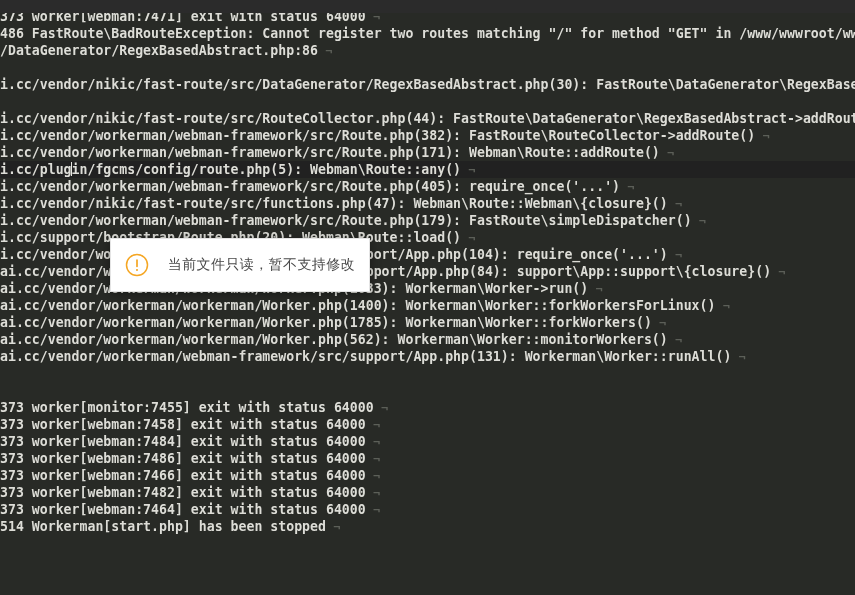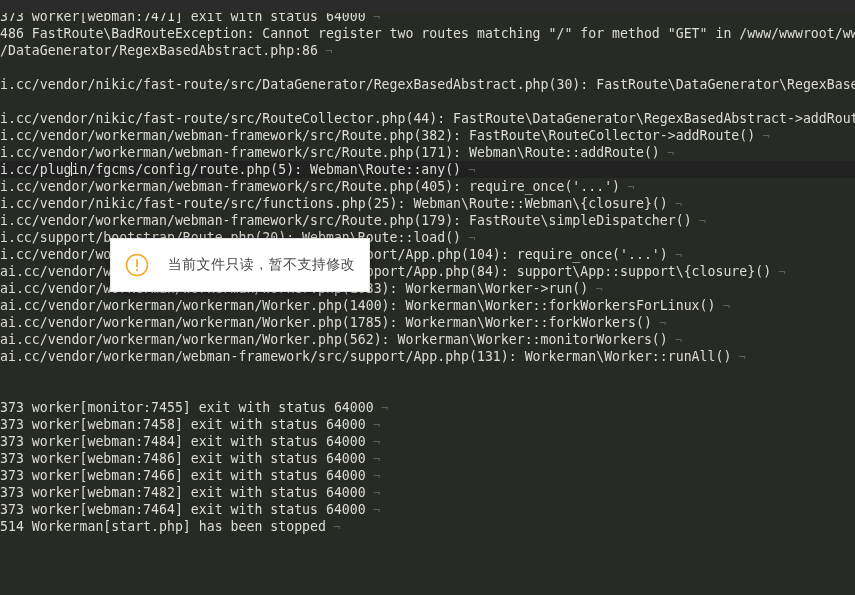--- a/index.html
+++ b/index.html
@@ -36,20 +36,21 @@
   }
 
   .log-area {
     position: absolute;
     top: 0;
     left: 0;
     width: 855px;
     height: 595px;
     padding: 0;
     z-index: 2;
+    font-weight: bold;
   }
 
   .log-line {
     position: relative;
     height: 17px;
     line-height: 17px;
     white-space: pre;
     font-size: 13.2px;
     letter-spacing: 0.01px;
     color: #ddddd7;
@@ -129,21 +130,21 @@
       <div class="log-line"><span>486 FastRoute\BadRouteException: Cannot register two routes matching "/" for method "GET" in /www/wwwroot/www.t</span></div>
       <div class="log-line"><span>/DataGenerator/RegexBasedAbstract.php:86</span><span class="eol"> ¬</span></div>
       <div class="log-line blank"><span></span></div>
       <div class="log-line"><span>i.cc/vendor/nikic/fast-route/src/DataGenerator/RegexBasedAbstract.php(30): FastRoute\DataGenerator\RegexBasedAb</span></div>
       <div class="log-line blank"><span></span></div>
       <div class="log-line"><span>i.cc/vendor/nikic/fast-route/src/RouteCollector.php(44): FastRoute\DataGenerator\RegexBasedAbstract-&gt;addRoute()</span></div>
       <div class="log-line"><span>i.cc/vendor/workerman/webman-framework/src/Route.php(382): FastRoute\RouteCollector-&gt;addRoute()</span><span class="eol"> ¬</span></div>
       <div class="log-line"><span>i.cc/vendor/workerman/webman-framework/src/Route.php(171): Webman\Route::addRoute()</span><span class="eol"> ¬</span></div>
       <div class="log-line highlight"><span><span>i.cc/plug</span><span class="caret"></span><span>in/fgcms/config/route.php(5): Webman\Route::any()</span></span><span class="eol"> ¬</span></div>
       <div class="log-line"><span>i.cc/vendor/workerman/webman-framework/src/Route.php(405): require_once('...')</span><span class="eol"> ¬</span></div>
-      <div class="log-line"><span>i.cc/vendor/nikic/fast-route/src/functions.php(25): Webman\Route::Webman\{closure}()</span><span class="eol"> ¬</span></div>
+      <div class="log-line"><span>i.cc/vendor/nikic/fast-route/src/functions.php(47): Webman\Route::Webman\{closure}()</span><span class="eol"> ¬</span></div>
       <div class="log-line"><span>i.cc/vendor/workerman/webman-framework/src/Route.php(179): FastRoute\simpleDispatcher()</span><span class="eol"> ¬</span></div>
       <div class="log-line"><span>i.cc/support/bootstrap/Route.php(20): Webman\Route::load()</span><span class="eol"> ¬</span></div>
       <div class="log-line"><span>i.cc/vendor/workerman/webman-framework/src/support/App.php(104): require_once('...')</span><span class="eol"> ¬</span></div>
       <div class="log-line"><span>ai.cc/vendor/workerman/webman-framework/src/support/App.php(84): support\App::support\{closure}()</span><span class="eol"> ¬</span></div>
       <div class="log-line"><span>ai.cc/vendor/workerman/workerman/Worker.php(1033): Workerman\Worker-&gt;run()</span><span class="eol"> ¬</span></div>
       <div class="log-line"><span>ai.cc/vendor/workerman/workerman/Worker.php(1400): Workerman\Worker::forkWorkersForLinux()</span><span class="eol"> ¬</span></div>
       <div class="log-line"><span>ai.cc/vendor/workerman/workerman/Worker.php(1785): Workerman\Worker::forkWorkers()</span><span class="eol"> ¬</span></div>
       <div class="log-line"><span>ai.cc/vendor/workerman/workerman/Worker.php(562): Workerman\Worker::monitorWorkers()</span><span class="eol"> ¬</span></div>
       <div class="log-line"><span>ai.cc/vendor/workerman/webman-framework/src/support/App.php(131): Workerman\Worker::runAll()</span><span class="eol"> ¬</span></div>
       <div class="log-line blank"><span></span></div>

